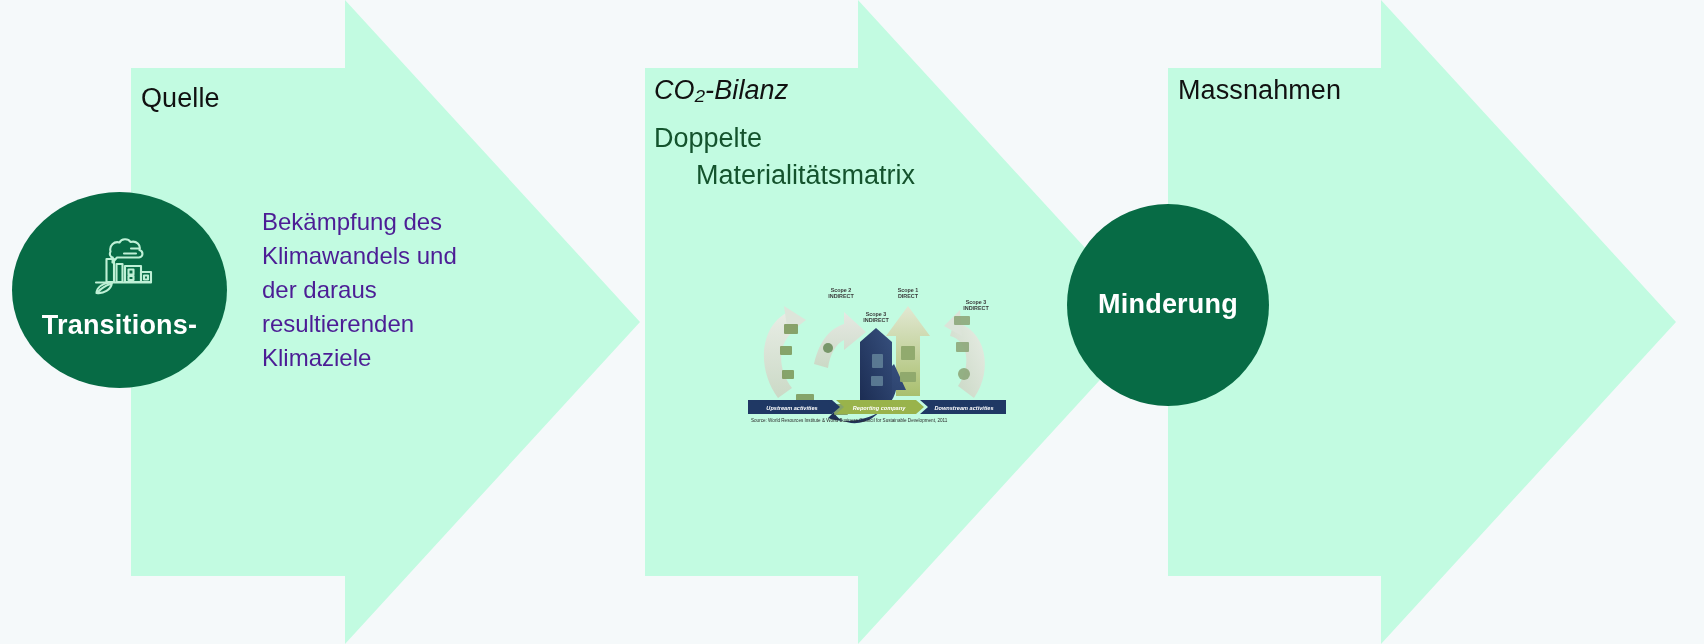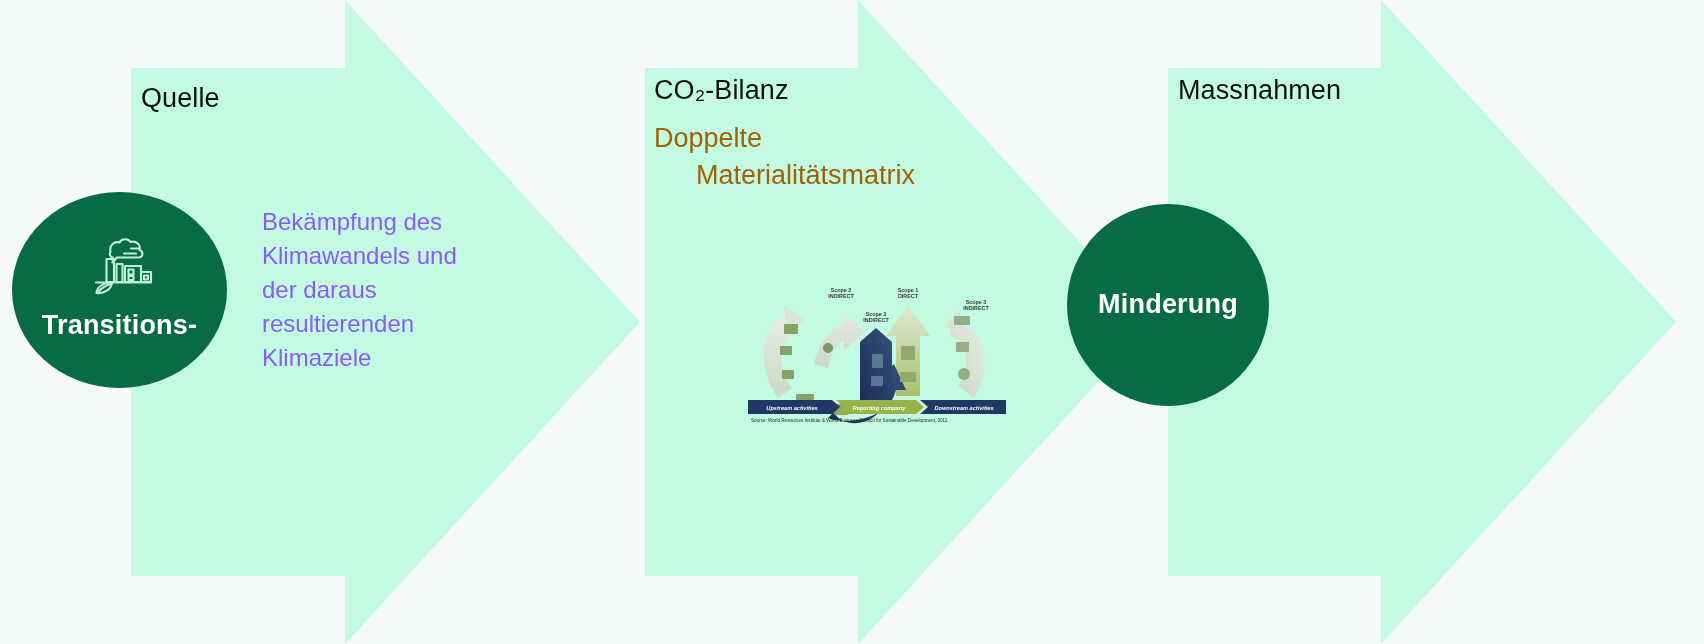--- a/index.html
+++ b/index.html
@@ -17,29 +17,29 @@
   .stage-label{
     position:absolute;
     font-size:27px;
     color:#111111;
     white-space:nowrap;
     letter-spacing:0.1px;
   }
   .stage-sub{
     position:absolute;
     font-size:27px;
-    color:#a16207;
+    color:#14532d;
     line-height:1.38;
   }
   .stage-sub .indent{display:block;padding-left:42px;}
 
   .desc{
     position:absolute;
     font-size:24px;
-    color:#8b5cf6;
+    color:#4c1d95;
     line-height:1.42;
   }
 
   .circle{
     position:absolute;
     border-radius:50%;
     background:#076B45;
     display:flex;
     flex-direction:column;
     align-items:center;
@@ -107,21 +107,21 @@
         <path d="M10.5 56.5 C14 52.5 18.5 49.5 23.5 48"></path>
       </svg>
     </span>
     <span class="c-text">
       <span>Transitions-</span>
     </span>
   </div>
 
   <div class="desc" style="left:262px;top:205px;width:200px;">Bekämpfung des Klimawandels und der daraus resultierenden Klimaziele</div>
 
-  <div class="stage-label" style="left:654px;top:75px;">CO₂-Bilanz</div>
+  <div class="stage-label" style="left:654px;top:75px;font-style:italic;">CO₂-Bilanz</div>
 
   <div class="stage-sub" style="left:654px;top:120px;width:320px;">
     <span>Doppelte</span>
     <span class="indent">Materialitätsmatrix</span>
   </div>
 
 
   <div class="ghg">
     <svg viewBox="0 0 258 152">
       <defs>

